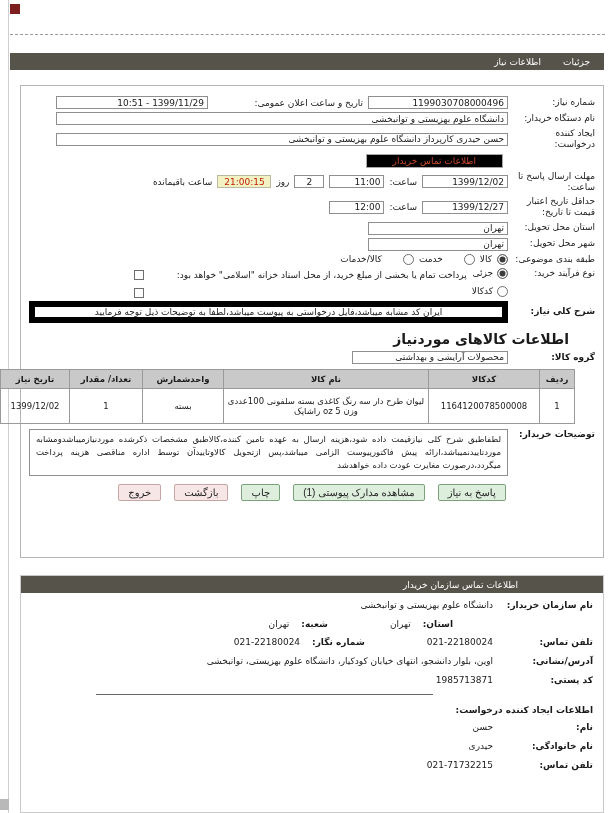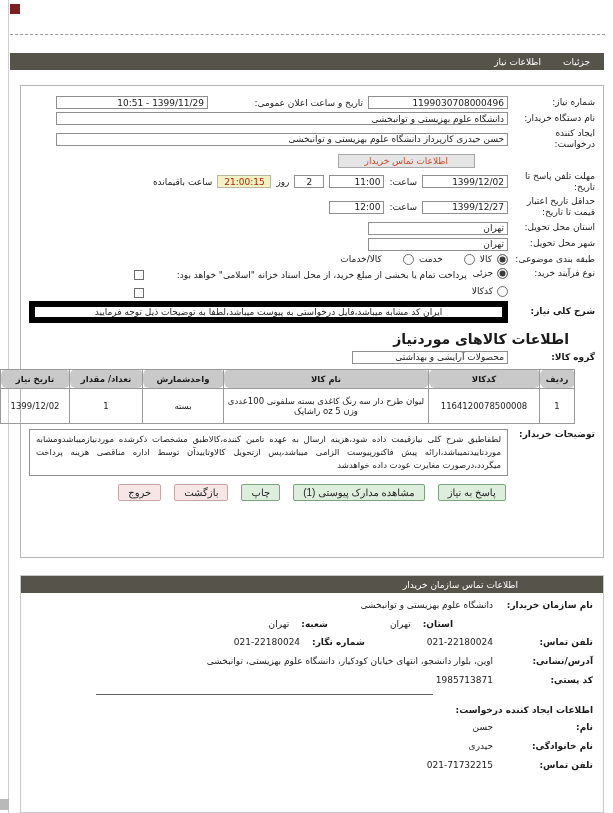--- a/index.html
+++ b/index.html
@@ -26,21 +26,21 @@
   .flabel.bold{font-weight:bold;}
   .slabel{flex-shrink:0;}
   .ibox{border:1px solid #8f8f8f;background:#fff;height:13px;display:flex;align-items:center;
     padding:0 3px;box-sizing:border-box;overflow:hidden;white-space:nowrap;}
   .w140{width:140px;} .w150{width:152px;} .w452{width:452px;} .w85{width:86px;}
   .w55{width:55px;} .w28{width:30px;justify-content:center;} .wbox140{width:140px;}
   .flabel2{width:150px;flex-shrink:0;}
   .countdown{width:54px;height:13px;background:#f2f2c4;border:1px solid #b9b9a0;color:#c02000;
     display:flex;align-items:center;justify-content:center;box-sizing:border-box;}
 
-  .linkbox{border:1px solid #a8a8a8;color:#cc4a2a;padding:1px 26px;margin-right:120px;background:#e5e5e5;cursor:pointer;}
+  .linkbox{border:1px solid #a8a8a8;color:#cc4a2a;padding:1px 26px;margin-right:92px;background:#000000;cursor:pointer;}
 
   .radio{width:9px;height:9px;border:1px solid #6e6e6e;border-radius:50%;background:#fff;
     display:inline-block;flex-shrink:0;cursor:pointer;}
   .radio.sel{background:#3c3c3c;box-shadow:inset 0 0 0 1.5px #ffffff;}
   .optlabel{margin-left:16px;}
   .cbx{width:8px;height:8px;border:1px solid #6e6e6e;background:#fff;display:inline-block;cursor:pointer;}
 
   .proc-opts{display:flex;flex-direction:column;gap:7px;flex-shrink:0;}
   .proc-opt{display:flex;gap:4px;}
   .proc-note{width:318px;line-height:1.7;text-align:right;}
@@ -49,21 +49,21 @@
   .descbox{width:486px;height:22px;border:6px solid #000000;display:flex;align-items:center;
     justify-content:center;padding:0 6px;box-sizing:border-box;}
   .notesbox{width:486px;border:1px solid #8f8f8f;padding:3px 6px;box-sizing:border-box;
     line-height:1.55;text-align:justify;font-size:8.5px;}
 
   .sectitle{font-weight:bold;font-size:14px;margin:8px 30px 4px 0;}
   .groupbox{width:156px;}
 
   table.goods{border-collapse:collapse;margin:5px 24px;width:538px;table-layout:fixed;}
   table.goods th,table.goods td{border:1px solid #9a9a9a;padding:2px 3px;text-align:center;vertical-align:middle;}
-  table.goods th{background:#c9c9c9;font-weight:bold;font-size:8.5px;height:14px;border-radius:6px;}
+  table.goods th{background:#c9c9c9;font-weight:bold;font-size:8.5px;height:14px;}
   table.goods td{font-size:8.5px;height:30px;}
   .col-row{width:28px;} .col-code{width:104px;} .col-name{width:198px;}
   .col-unit{width:74px;} .col-qty{width:66px;} .col-date{width:62px;}
 
   .btnrow{display:flex;justify-content:center;gap:13px;margin-top:8px;}
   .btn{font-family:Liberation Sans, sans-serif;font-size:10px;padding:2px 9px;border-radius:2px;cursor:pointer;color:#222;}
   .btn.green{background:#ddeedd;border:1px solid #7ba37b;}
   .btn.pink{background:#f7e6e6;border:1px solid #c9a4a4;}
 
   .contact-panel{position:absolute;left:20px;top:575px;width:584px;height:238px;
@@ -109,21 +109,21 @@
   <div class="frow">
     <div class="flabel">ایجاد کننده درخواست:</div>
     <div class="ibox w452">حسن حیدری کارپرداز دانشگاه علوم بهزیستی و توانبخشی</div>
   </div>
 
   <div class="frow">
     <span class="linkbox">اطلاعات تماس خریدار</span>
   </div>
 
   <div class="frow">
-    <div class="flabel">مهلت تلفن پاسخ تا تاریخ:</div>
+    <div class="flabel">مهلت ارسال پاسخ تا ساعت:</div>
     <div class="ibox w85">1399/12/02</div>
     <div class="slabel">ساعت:</div>
     <div class="ibox w55">11:00</div>
     <div class="ibox w28">2</div>
     <div class="slabel">روز</div>
     <div class="countdown" dir="ltr">21:00:15</div>
     <div class="slabel">ساعت باقیمانده</div>
   </div>
 
   <div class="frow">

